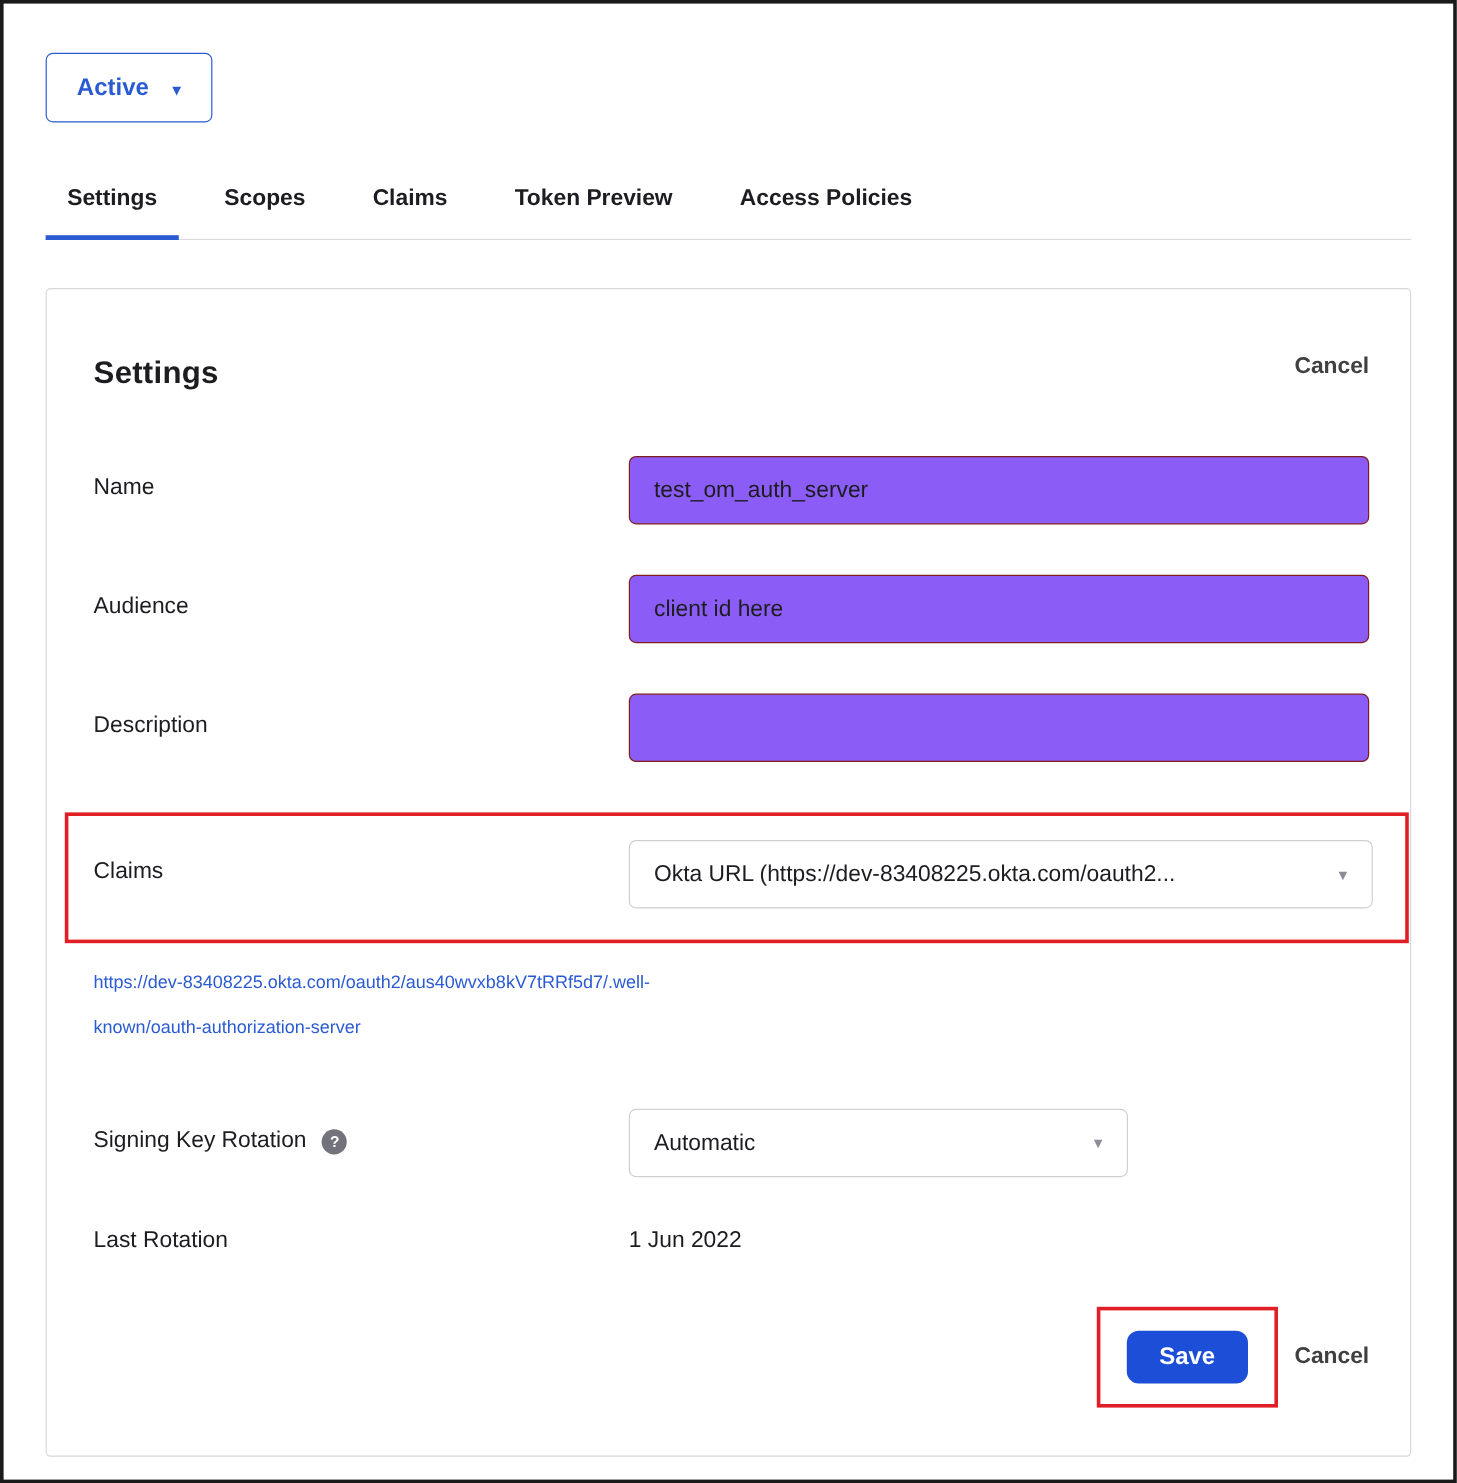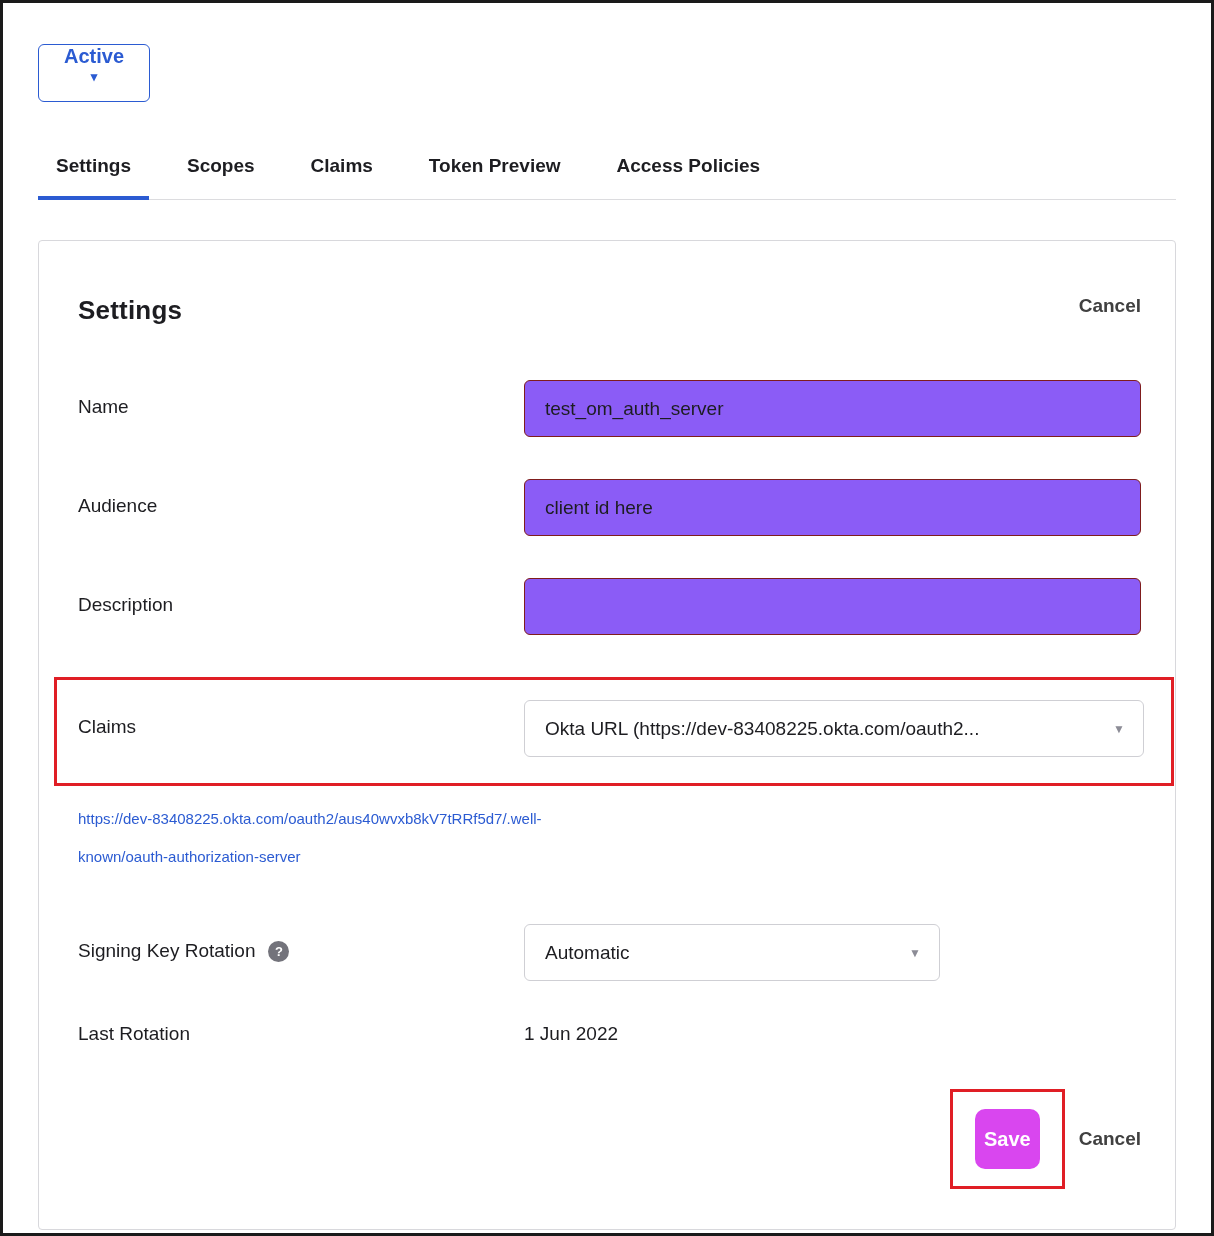--- a/index.html
+++ b/index.html
@@ -10,26 +10,26 @@
     background: #ffffff;
     font-family: "Liberation Sans", sans-serif;
     color: #1d1d21;
     overflow: hidden;
     position: relative;
   }
 
   
   .topbar { padding: 41px 0 0 35px; }
   .status-btn {
-    display: inline-flex; align-items: center; gap: 0;
+    display: inline-flex; align-items: center; gap: 20px;
     height: 58px; padding: 0 25px;
     background: #fff;
     border: 1px solid #2b5bd2; border-radius: 6px;
     color: #2b5bd2; font-weight: bold; font-size: 20px;
-    font-family: inherit; cursor: pointer; flex-direction: column;
+    font-family: inherit; cursor: pointer;
   }
   .status-btn .caret { font-size: 13px; line-height: 1; padding-top: 2px; }
 
   
   .tabs {
     display: flex;
     margin: 48px 35px 0 35px;
     border-bottom: 1px solid #dcdcdf;
   }
   .tab {
@@ -114,23 +114,23 @@
 
   .static-value { font-size: 19px; padding-top: 0; }
 
   
   .footer {
     display: flex; justify-content: flex-end; align-items: center;
     gap: 14px; margin-top: 44px;
   }
   .save-hl { border: 3px solid #e01e25; padding: 17px 22px; }
   .save-btn {
-    background: #d946ef; color: #fff;
+    background: #1d4ed8; color: #fff;
     border: none; border-radius: 10px;
-    height: 60px; padding: 0 9px;
+    height: 44px; padding: 0 27px;
     font-size: 20px; font-weight: bold; font-family: inherit; cursor: pointer;
   }
 </style>
 </head>
 <body>
 
 <div class="topbar">
   <button class="status-btn">
     <span>Active</span>
     <span class="caret">▾</span>

